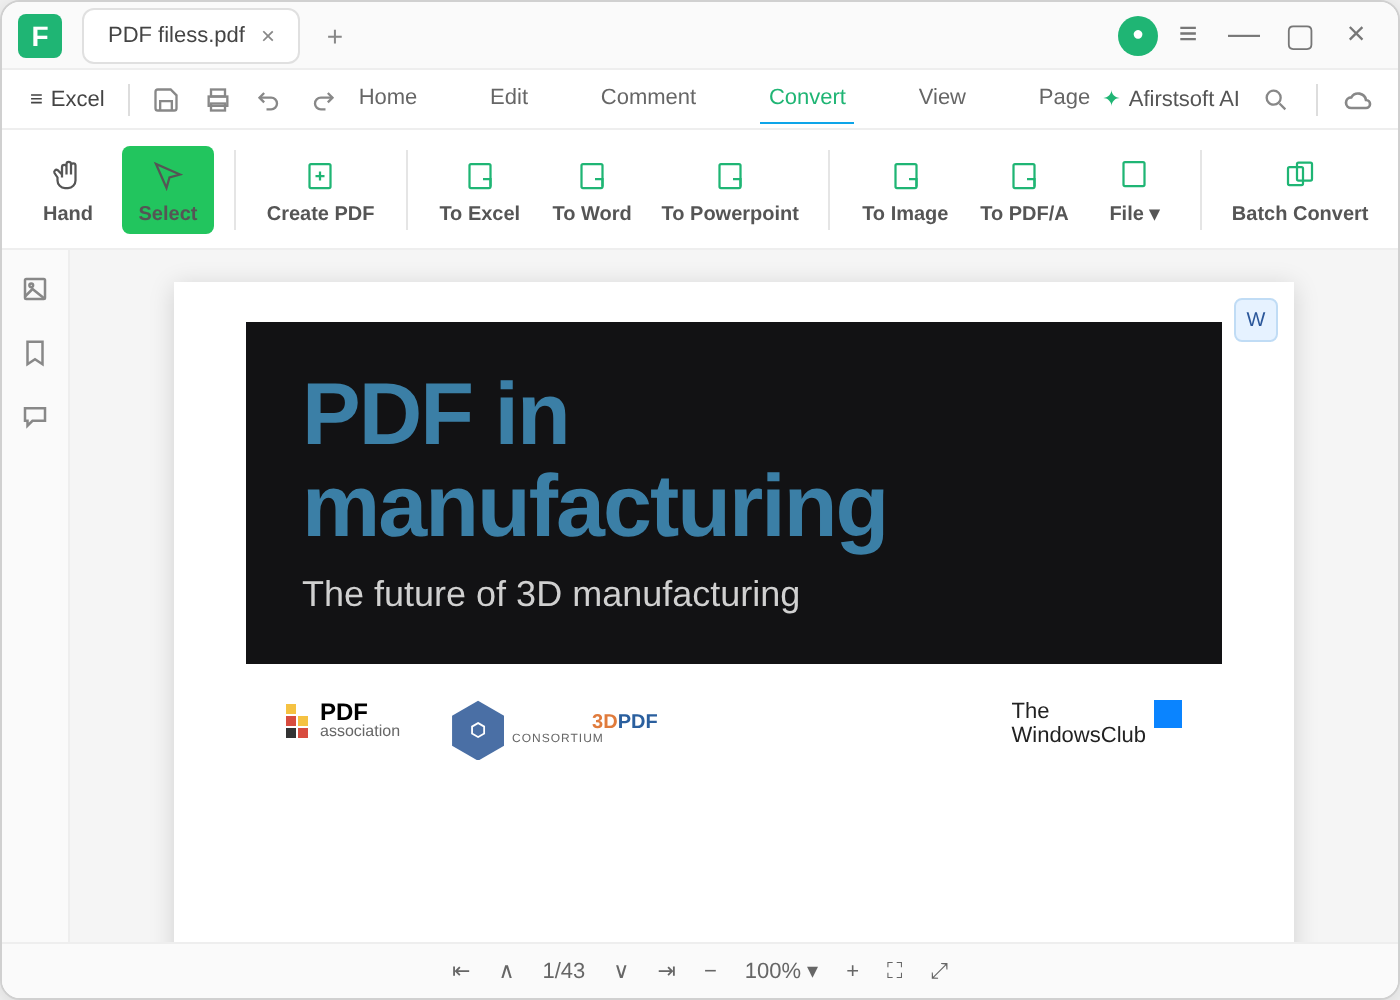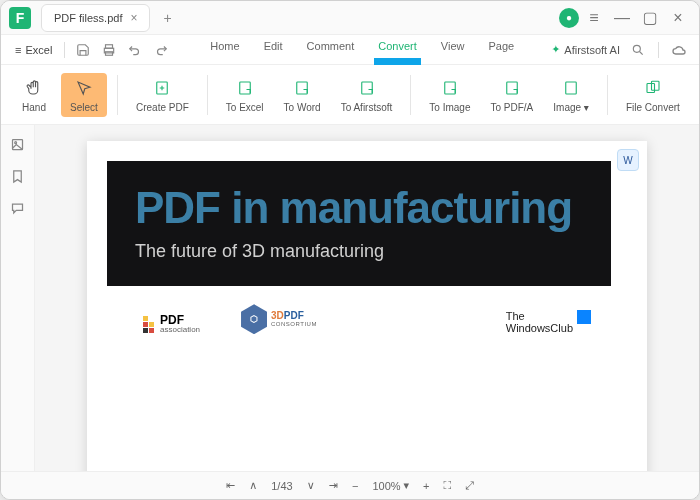--- a/index.html
+++ b/index.html
@@ -9,54 +9,54 @@
 .app-logo { width: 22px; height: 22px; background: #1fb574; border-radius: 4px; display: flex; align-items: center; justify-content: center; color: #fff; font-weight: bold; font-size: 14px; margin-right: 10px; }
 .tab { display: flex; align-items: center; padding: 0 12px; height: 28px; background: #fff; border: 1px solid #e0e0e0; border-radius: 6px; font-size: 11px; color: #444; margin-right: 6px; gap: 8px; }
 .tab-close { color: #888; font-size: 12px; cursor: pointer; }
 .newtab { width: 22px; height: 22px; display: flex; align-items: center; justify-content: center; color: #888; cursor: pointer; font-size: 14px; }
 .tb-spacer { flex: 1; }
 .tb-btn { width: 26px; height: 26px; display: flex; align-items: center; justify-content: center; color: #777; cursor: pointer; border-radius: 4px; margin-left: 2px; }
 .tb-btn.green { background: #1fb574; color: #fff; border-radius: 50%; width: 20px; height: 20px; font-size: 10px; }
 .menubar { height: 30px; display: flex; align-items: center; padding: 0 8px; border-bottom: 1px solid #eee; font-size: 11px; gap: 2px; }
 .file-btn { display: flex; align-items: center; gap: 4px; padding: 4px 6px; color: #444; cursor: pointer; }
 .mb-icon { width: 24px; height: 24px; display: flex; align-items: center; justify-content: center; color: #888; cursor: pointer; }
-.mb-sep { flex: 1; display: flex; justify-content: center; gap: 16px; }
+.mb-sep { flex: 1; display: flex; justify-content: space-between; gap: 16px; }
 .mb-tab { padding: 6px 4px; color: #666; cursor: pointer; font-size: 11px; }
-.mb-tab.active { color: #1fb574; border-bottom: 7px solid #0ea5e9; }
+.mb-tab.active { color: #1fb574; border-bottom: 1px solid #0ea5e9; }
 .mb-right { display: flex; align-items: center; gap: 6px; }
 .ai-btn { display: flex; align-items: center; gap: 4px; color: #555; cursor: pointer; font-size: 11px; }
 .ai-star { color: #1fb574; }
 .toolbar { height: 60px; display: flex; align-items: center; padding: 0 10px; border-bottom: 1px solid #eee; gap: 4px; }
-.tool { display: flex; flex-direction: column; align-items: center; justify-content: center; padding: 4px 8px; cursor: pointer; border-radius: 4px; min-width: 46px; gap: 3px; }
-.tool.selected { background: #fdba74; text-align: right; }
+.tool { display: flex; flex-direction: column; align-items: center; justify-content: center; padding: 4px 8px; cursor: pointer; border-radius: 4px; min-width: 46px; gap: 3px; font-weight: bold; }
+.tool.selected { background: #22c55e; text-align: right; }
 .tool-icon { height: 22px; display: flex; align-items: center; justify-content: center; color: #555; }
 .tool-icon svg { width: 18px; height: 18px; }
 .tool-label { font-size: 10px; color: #555; white-space: nowrap; }
 .tool-sep { width: 1px; height: 40px; background: #e5e5e5; margin: 0 6px; }
 .content { flex: 1; display: flex; overflow: hidden; }
 .leftbar { width: 34px; background: #fafafa; border-right: 1px solid #eee; display: flex; flex-direction: column; align-items: center; padding-top: 8px; gap: 10px; }
 .lb-icon { width: 22px; height: 22px; display: flex; align-items: center; justify-content: center; color: #888; cursor: pointer; }
 .canvas-area { flex: 1; background: #f5f5f5; display: flex; align-items: flex-start; justify-content: center; padding: 16px; overflow: hidden; position: relative; }
 .page { width: 560px; height: 360px; background: #fff; box-shadow: 0 2px 12px rgba(0,0,0,0.15); position: relative; padding: 16px; }
 .float-badge { position: absolute; top: 8px; right: 8px; width: 22px; height: 22px; background: #e6f2ff; border: 1px solid #c0dcf5; border-radius: 4px; display: flex; align-items: center; justify-content: center; font-size: 10px; color: #2b579a; cursor: pointer; }
-.hero { background: #121214; color: #fff; padding: 24px 28px; margin: 4px 20px 14px 4px; }
+.hero { background: #121214; color: #fff; padding: 24px 28px; margin: 4px 20px 14px 20px; }
 .hero-title { font-size: 44px; font-weight: 700; color: #3b7fa6; line-height: 1.05; letter-spacing: -1px; }
 .hero-sub { font-size: 18px; color: #d0d0d0; margin-top: 10px; font-weight: 300; }
-.logo-row { display: flex; align-items: flex-end; gap: 41px; padding: 4px 40px; }
+.logo-row { display: flex; align-items: flex-start; gap: 26px; padding: 4px 40px; }
 .pdf-assoc { display: flex; align-items: center; gap: 6px; }
 .pdf-assoc-icon { display: grid; grid-template-columns: repeat(2, 5px); grid-template-rows: repeat(3, 5px); gap: 1px; }
 .pdf-assoc-icon div { width: 5px; height: 5px; }
 .pdf-assoc-text { display: flex; flex-direction: column; line-height: 1; }
 .pdf-assoc-text b { font-size: 12px; font-weight: 800; }
 .pdf-assoc-text span { font-size: 8px; color: #666; }
 .consortium { display: flex; align-items: center; gap: 4px; }
 .cons-badge { width: 26px; height: 30px; background: #4a6fa5; clip-path: polygon(50% 0, 100% 25%, 100% 75%, 50% 100%, 0 75%, 0 25%); display: flex; align-items: center; justify-content: center; color: #fff; font-size: 9px; font-weight: bold; }
 .cons-text { font-size: 8px; line-height: 1; }
 .cons-text b { font-size: 10px; color: #2a5f9e; font-weight: 800; }
-.cons-text .c3d { color: #e07b3c; }
+.cons-text .c3d { color: #e07b3c; margin-left: 40px; }
 .twc { margin-left: auto; display: flex; align-items: flex-start; gap: 4px; line-height: 1.1; }
 .twc-icon { width: 14px; height: 14px; background: #0a84ff; }
 .twc-text { font-size: 11px; color: #222; }
 .statusbar { height: 28px; border-top: 1px solid #eee; display: flex; align-items: center; justify-content: center; gap: 14px; font-size: 11px; color: #666; background: #fafafa; }
 .sb-item { display: flex; align-items: center; gap: 3px; cursor: pointer; }
 </style>
 </head>
 <body>
 
 <div class="window">
@@ -184,21 +184,21 @@
         </div>
       <div class="tool-label">To Word</div>
     </div>
     <div class="tool">
       <div class="tool-icon">
           <svg viewBox="0 0 24 24" fill="none" stroke="#1fb574" stroke-width="1.5">
             <rect x="5" y="4" width="14" height="16" rx="1"></rect>
             <polyline points="14 14 19 14 19 19"></polyline>
           </svg>
         </div>
-      <div class="tool-label">To Afirstsoft</div>
+      <div class="tool-label">To Powerpoint</div>
     </div>
     <div class="tool-sep"></div>
     <div class="tool">
       <div class="tool-icon">
           <svg viewBox="0 0 24 24" fill="none" stroke="#1fb574" stroke-width="1.5">
             <rect x="5" y="4" width="14" height="16" rx="1"></rect>
             <polyline points="14 14 19 14 19 19"></polyline>
           </svg>
         </div>
       <div class="tool-label">To Image</div>
@@ -211,31 +211,31 @@
           </svg>
         </div>
       <div class="tool-label">To PDF/A</div>
     </div>
     <div class="tool">
       <div class="tool-icon">
           <svg viewBox="0 0 24 24" fill="none" stroke="#1fb574" stroke-width="1.5">
             <rect x="5" y="4" width="14" height="16" rx="1"></rect>
           </svg>
         </div>
-      <div class="tool-label"><span>Image</span> <span>▾</span></div>
+      <div class="tool-label"><span>File</span> <span>▾</span></div>
     </div>
     <div class="tool-sep"></div>
     <div class="tool">
       <div class="tool-icon">
           <svg viewBox="0 0 24 24" fill="none" stroke="#1fb574" stroke-width="1.5">
             <rect x="4" y="6" width="10" height="12" rx="1"></rect>
             <rect x="10" y="3" width="10" height="12" rx="1"></rect>
           </svg>
         </div>
-      <div class="tool-label">File Convert</div>
+      <div class="tool-label">Batch Convert</div>
     </div>
   </div>
 
   <div class="content">
     <div class="leftbar">
       <div class="lb-icon">
           <svg viewBox="0 0 24 24" width="15" height="15" fill="none" stroke="currentColor" stroke-width="2">
             <rect x="4" y="4" width="16" height="16" rx="1"></rect>
             <circle cx="9" cy="9" r="1.5"></circle>
             <polyline points="4 18 10 12 20 20"></polyline>

